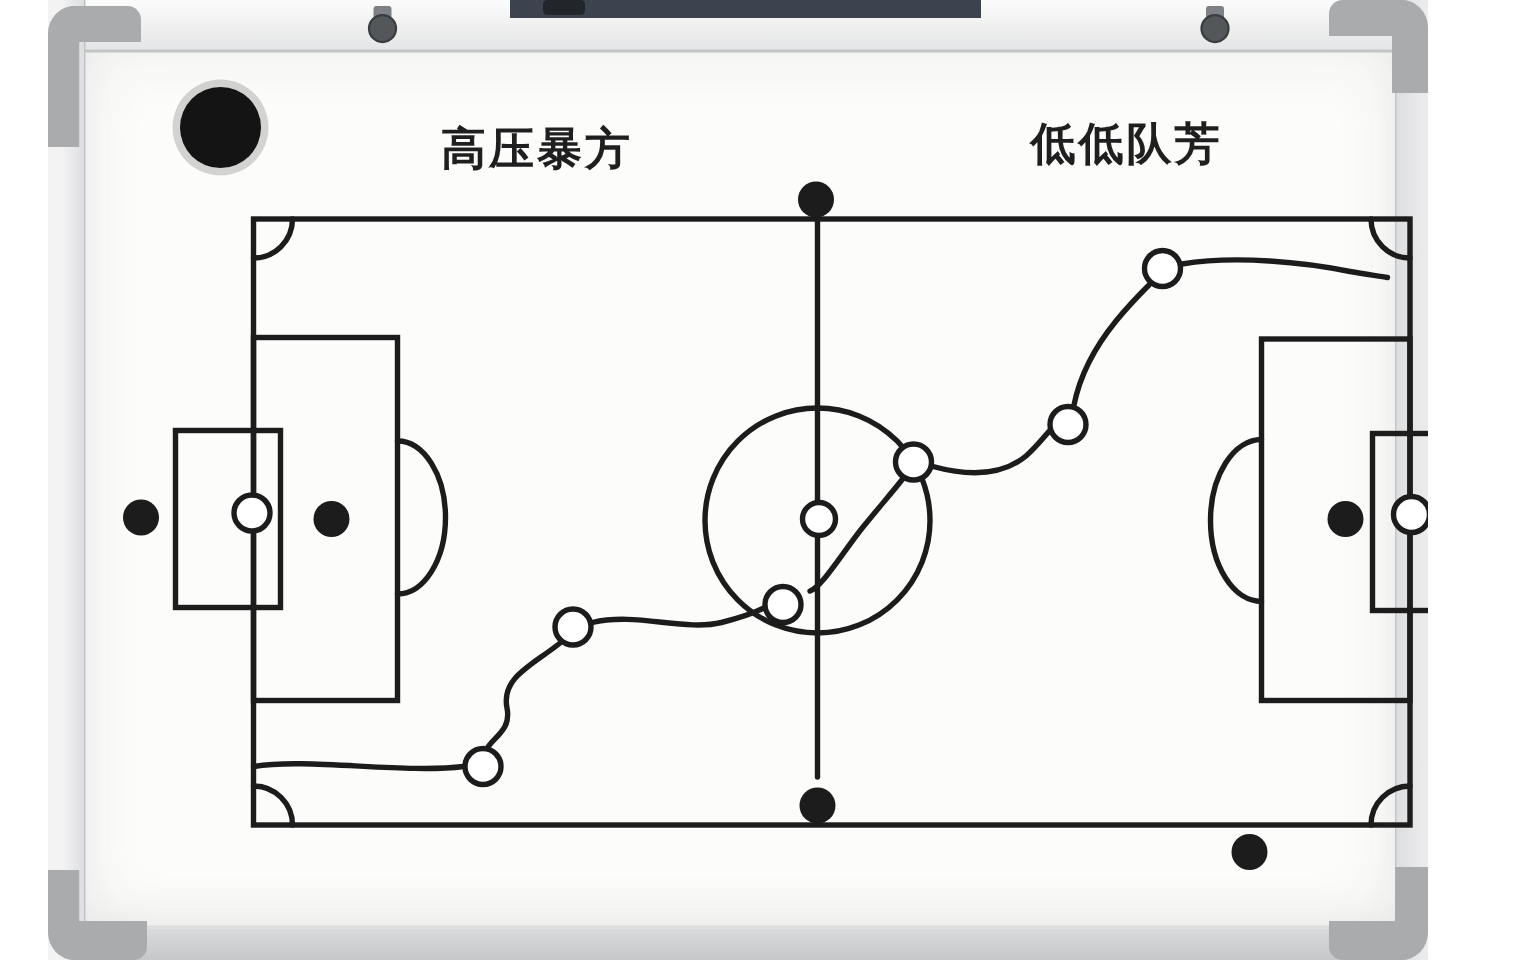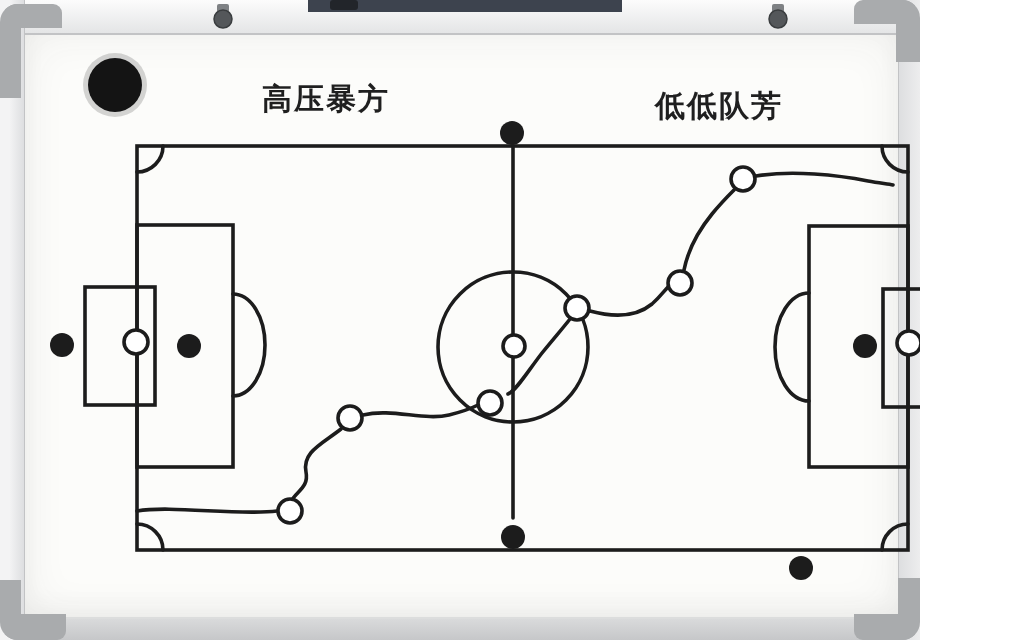--- a/index.html
+++ b/index.html
@@ -2,21 +2,21 @@
 <html><head>
 <meta charset="utf-8">
 <style>
   html,body{margin:0;padding:0;}
   :root{
     --line:#1c1c1c; --surface:#fcfcfa; --frame:#e9eaeb; --frame-edge:#c2c3c5;
     --bracket:#a9abad; --text:#1f1f1f;
   }
   .whiteboard{
     position:relative; width:920px; height:640px; overflow:hidden;
-    background:#f4f4f3; font-family:Liberation Mono, monospace;
+    background:#f4f4f3; font-family:Liberation Mono, monospace;margin-left:32px;
   }
   .surface{
     position:absolute; left:24px; right:21px; top:33px; bottom:21px;
     background:var(--surface);
     box-shadow:inset 0 0 46px rgba(60,60,60,0.07), inset 0 -10px 24px rgba(60,60,60,0.05);
   }
   .frame{position:absolute;}
   .frame-top{left:0;top:0;right:0;height:33px;background:linear-gradient(#fcfcfc,#e4e5e6);border-bottom:2px solid var(--frame-edge);}
   .frame-bottom{left:0;bottom:0;right:0;height:21px;background:linear-gradient(#d9dadb,#c6c7c9);border-top:2px solid #dcdddd;}
   .frame-left{left:0;top:0;bottom:0;width:24px;background:linear-gradient(90deg,#f3f3f4 40%,#dddee0);border-right:1px solid var(--frame-edge);}
@@ -24,21 +24,21 @@
   .bracket{position:absolute;box-sizing:border-box;border:0 solid var(--bracket);}
   .br-tl{left:0;top:4px;width:62px;height:94px;border-top-width:24px;border-left-width:21px;border-top-left-radius:18px;border-top-right-radius:9px;}
   .br-tr{right:0;top:0;width:66px;height:62px;border-top-width:24px;border-right-width:24px;border-top-right-radius:18px;border-top-left-radius:9px;}
   .br-bl{left:0;bottom:0;width:66px;height:60px;border-bottom-width:26px;border-left-width:21px;border-bottom-left-radius:18px;border-bottom-right-radius:9px;}
   .br-br{right:0;bottom:0;width:66px;height:62px;border-bottom-width:26px;border-right-width:22px;border-bottom-right-radius:18px;border-bottom-left-radius:9px;}
   .label{
     position:absolute; font-size:30px; font-weight:700; letter-spacing:2px;
     color:var(--text); white-space:nowrap;
   }
   .label-left{left:262px;top:79px;}
-  .label-right{left:655px;top:86px;}
+  .label-right{left:655px;top:76px;}
   svg.tactics{position:absolute;left:0;top:0;width:1024px;height:640px;pointer-events:none;}
 </style>
 </head>
 <body style="--line: #1c1c1c; --surface: #fcfcfa; --frame: #e9eaeb; --frame-edge: #c2c3c5; --bracket: #a9abad; --rail: #3d434e; --rail-dark: #22252a; --knob: #54575a; --knob-tab: #7e8184; --magnet: #141414; --text: #1f1f1f;">
 
 <div class="whiteboard">
   <div class="surface"></div>
 
   <div class="frame frame-top"></div>
   <div class="frame frame-bottom"></div>

